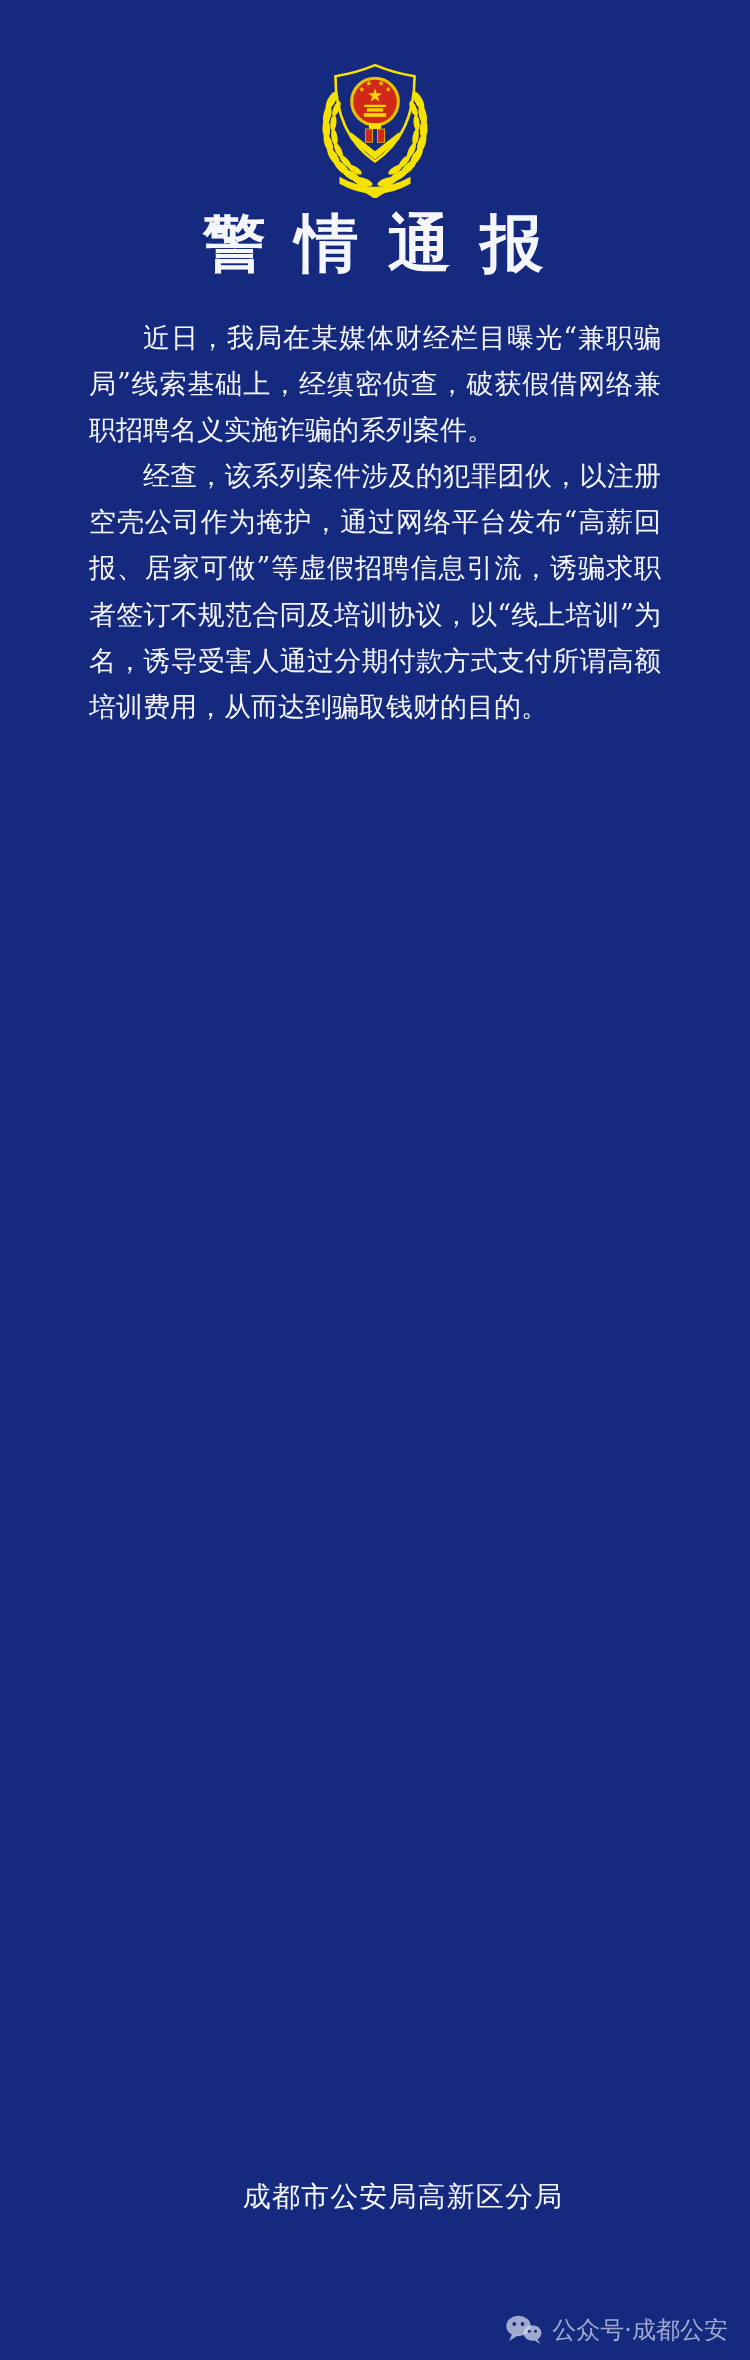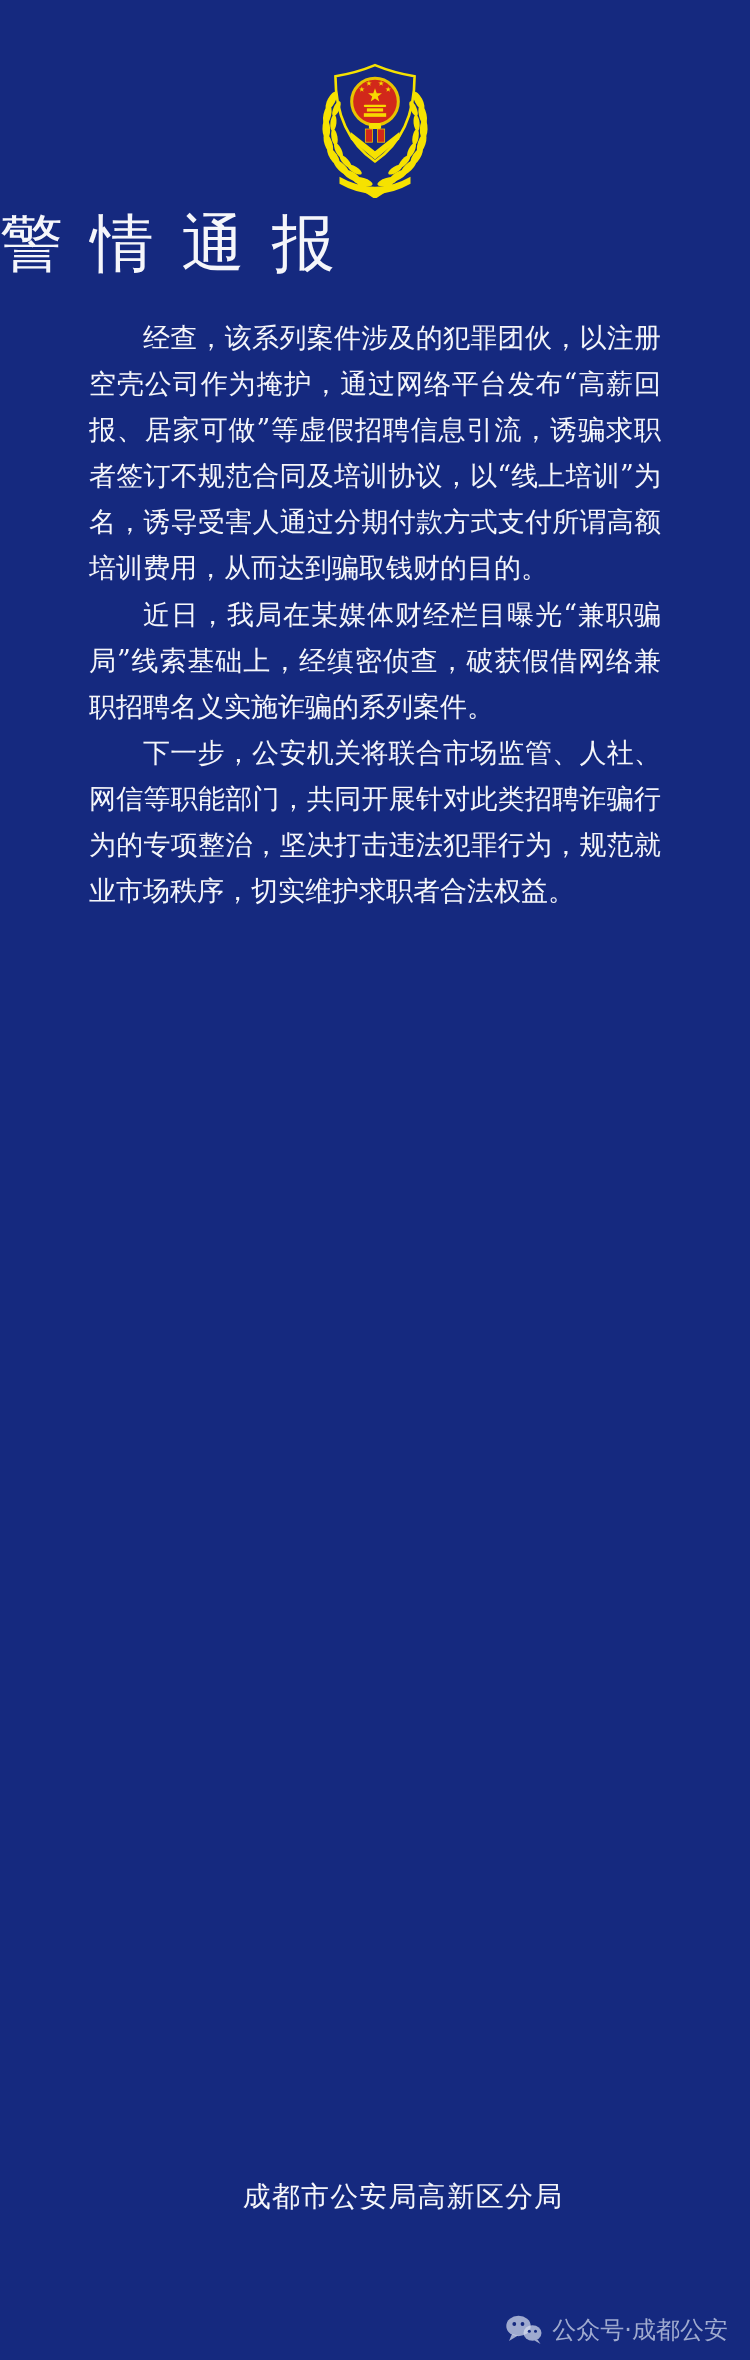--- a/index.html
+++ b/index.html
@@ -23,23 +23,23 @@
     transform:translateX(-50%);
     width:112px;height:140px;
   }
   .badge .gold{fill:var(--badge-gold);}
   .badge .shield{fill:none;stroke:var(--badge-gold);stroke-width:2.6;}
   .badge .red-disc{fill:var(--badge-red);stroke:#e8c400;stroke-width:3;}
   .badge .star{fill:#f8d800;}
   .badge .red-fill{fill:var(--badge-red);stroke:#e8c400;stroke-width:0.8;}
   .title{
     position:absolute;top:206px;left:0;width:100%;
-    margin:0;
+    margin:0;text-align:center;
     color:var(--text);
-    font-size:63px;font-weight:normal;
+    font-size:63px;font-weight:bold;
     letter-spacing:0.06em;line-height:1.2;
   }
   .body{
     position:absolute;top:315px;left:89px;width:572px;
     color:var(--text);
     font-size:27px;line-height:46.1px;
     text-align:justify;
   }
   .body p{margin:0;text-indent:2em;}
   .sig,.date{
@@ -123,23 +123,22 @@
       </g>
       <rect class="gold" x="49" y="64" width="12" height="6" rx="1.5"></rect>
       <rect class="red-fill" x="45.5" y="70" width="7" height="13"></rect>
       <rect class="red-fill" x="57.5" y="70" width="7" height="13"></rect>
     </svg>
   </div>
 
   <h1 class="title">警 情 通 报</h1>
 
   <div class="body" id="paragraphs">
+      <p>近日，我局在某媒体财经栏目曝光“兼职骗局”线索基础上，经缜密侦查，破获假借网络兼职招聘名义实施诈骗的系列案件。</p>
       <p>经查，该系列案件涉及的犯罪团伙，以注册空壳公司作为掩护，通过网络平台发布“高薪回报、居家可做”等虚假招聘信息引流，诱骗求职者签订不规范合同及培训协议，以“线上培训”为名，诱导受害人通过分期付款方式支付所谓高额培训费用，从而达到骗取钱财的目的。</p>
-      <p>近日，我局在某媒体财经栏目曝光“兼职骗局”线索基础上，经缜密侦查，破获假借网络兼职招聘名义实施诈骗的系列案件。</p>
-      <p>下一步，公安机关将联合市场监管、人社、网信等职能部门，共同开展针对此类招聘诈骗行为的专项整治，坚决打击违法犯罪行为，规范就业市场秩序，切实维护求职者合法权益。</p>
     </div>
 
   <div class="sig">成都市公安局高新区分局</div>
 
   <div class="watermark">
     <span class="wicon">
       <svg width="38" height="32" viewBox="0 0 38 32" aria-hidden="true">
         <ellipse class="bub" cx="13.5" cy="12" rx="12.2" ry="10.2"></ellipse>
         <polygon class="bub" points="7,20 4,27 13,21.5"></polygon>
         <circle class="eye" cx="9.3" cy="10" r="1.9"></circle>

